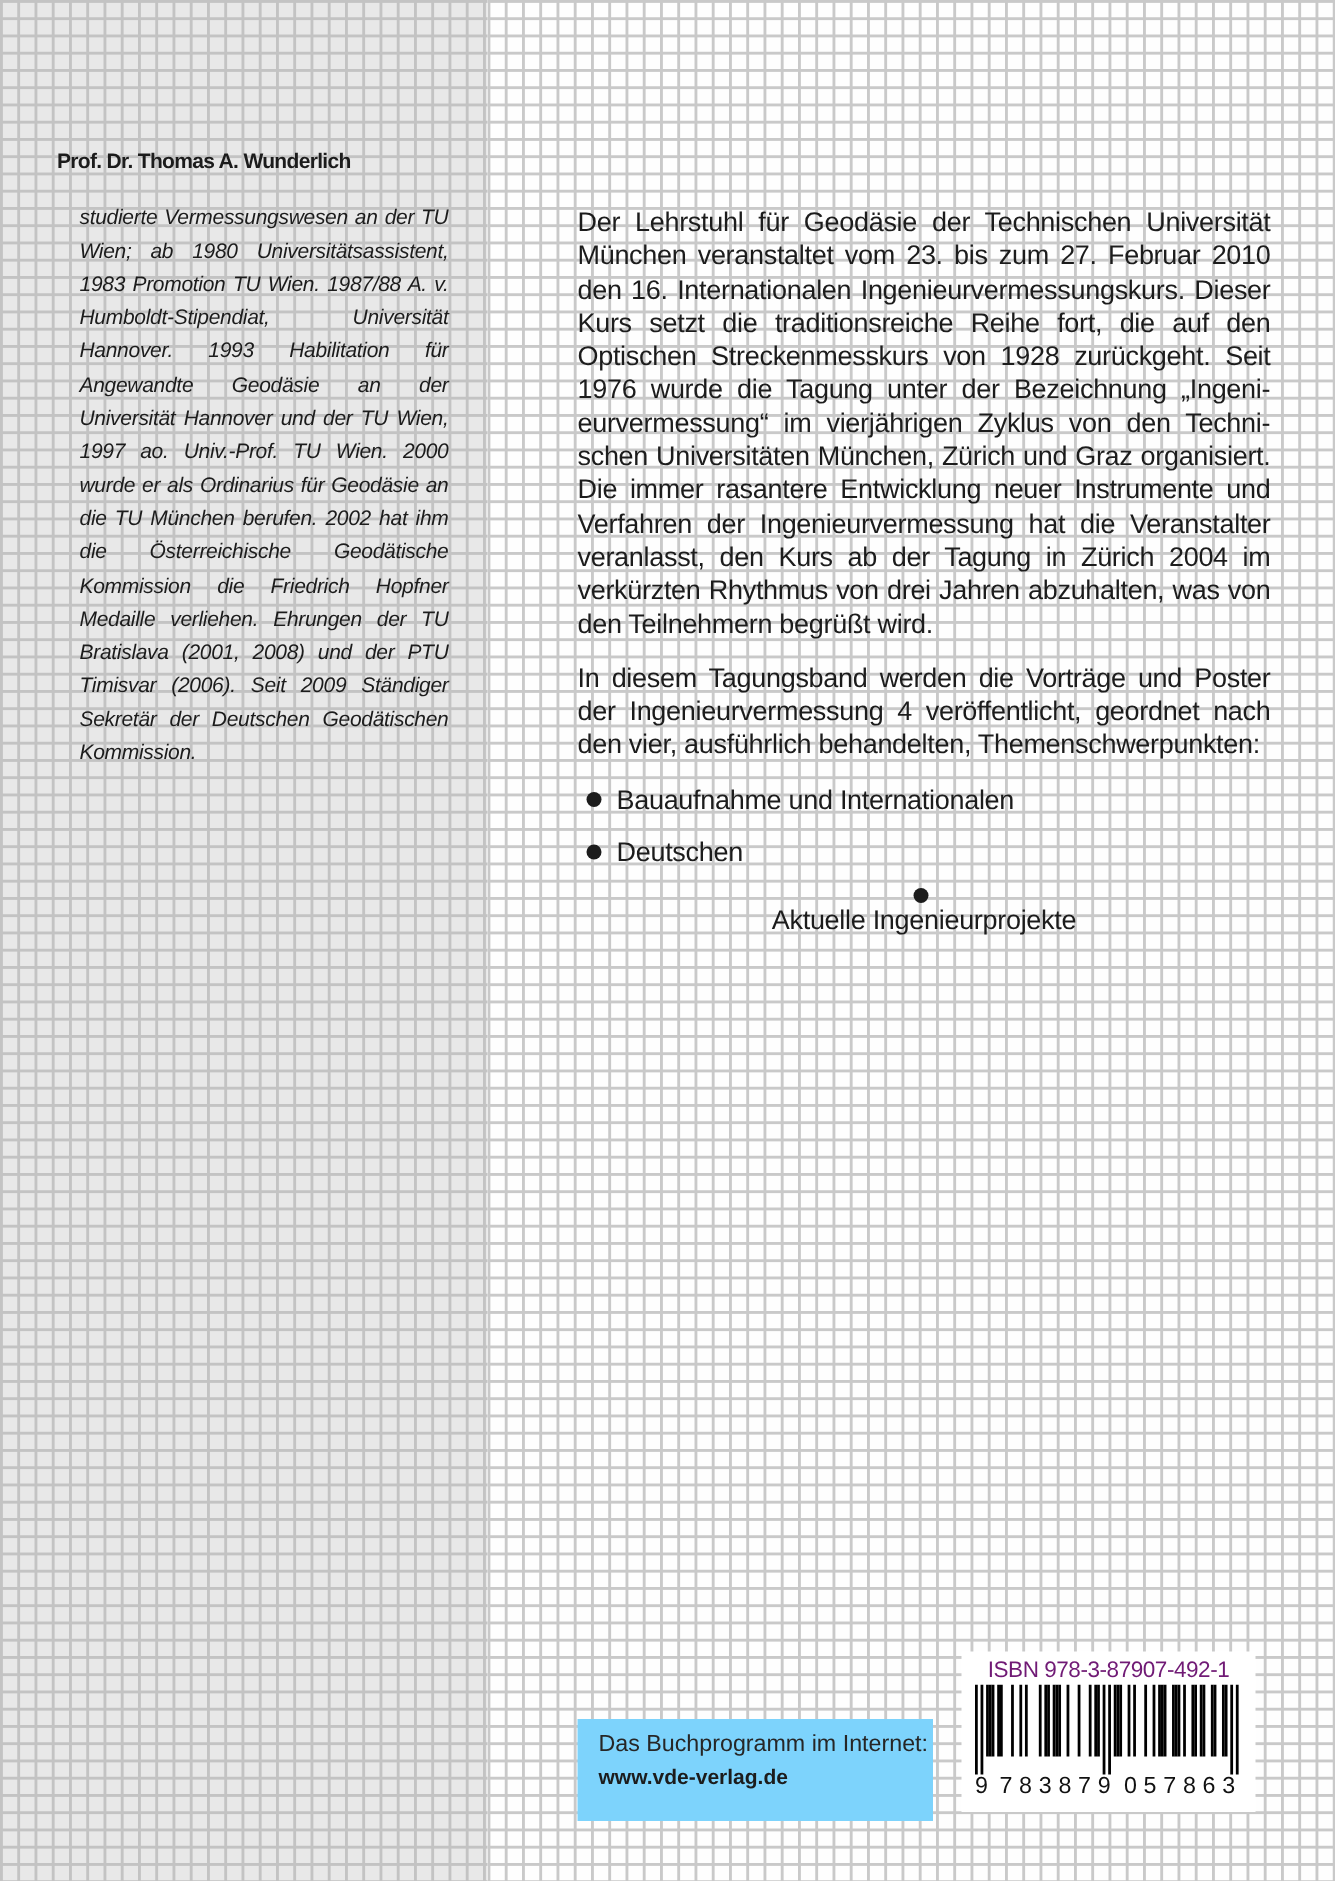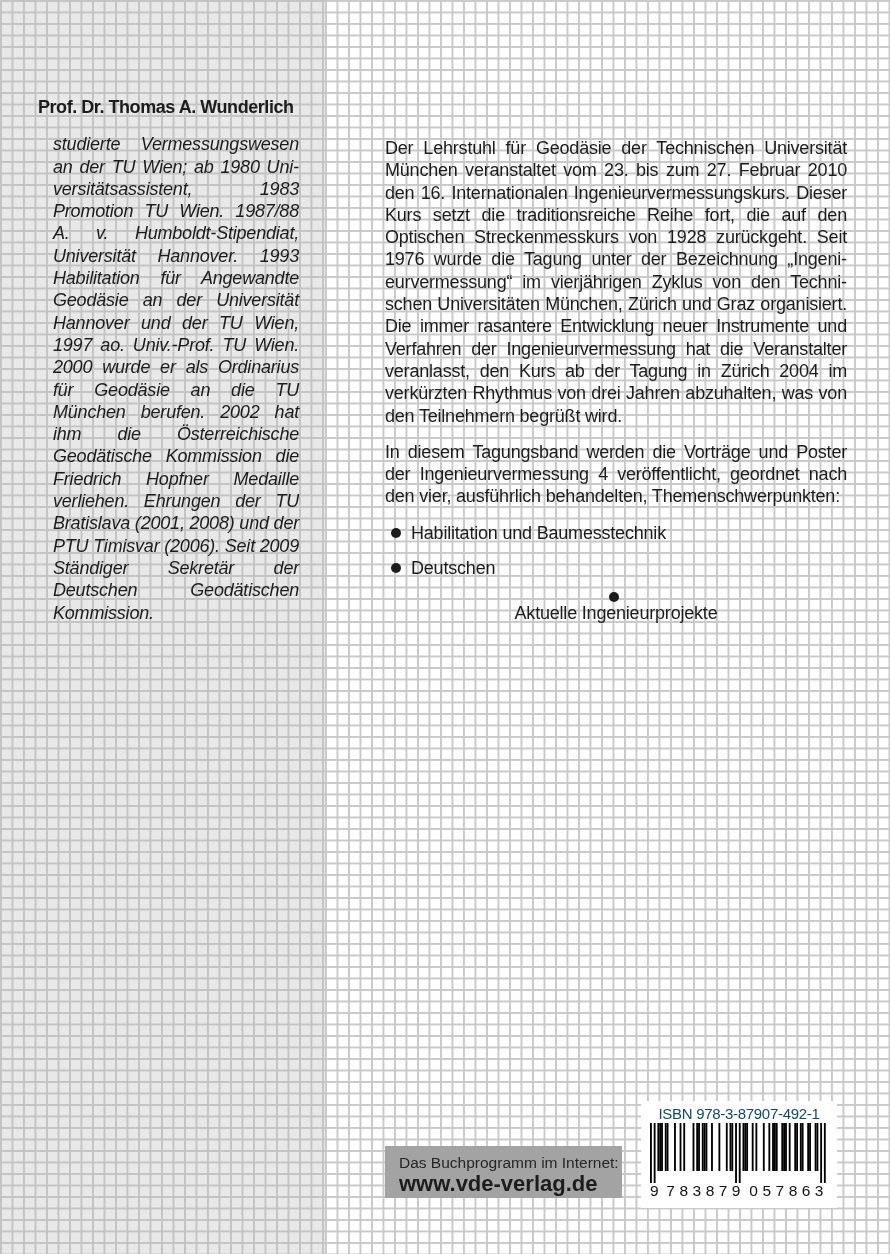--- a/index.html
+++ b/index.html
@@ -22,21 +22,21 @@
     left:325px;width:565px;
     background-color:#fefefe;
     background-image:
       linear-gradient(to right,#c9c9c9 1.6px,transparent 1.6px),
       linear-gradient(to bottom,#c9c9c9 1.6px,transparent 1.6px);
     background-size:11.5px 11.5px;
   }
   
   .bio{
     position:absolute;left:38px;top:96px;width:276px;
-    font-size:18px;line-height:22.3px;letter-spacing:-0.2px;
+    font-size:14px;line-height:22.3px;letter-spacing:-0.2px;
   }
   .bio .author{
     font-weight:bold;letter-spacing:-0.45px;margin:0 0 0 0;
     white-space:nowrap;
   }
   .bio .bio-text{
     margin:15px;text-align:justify;font-style:italic;
   }
   
   .main{
@@ -51,34 +51,34 @@
   .topics li{
     margin:0 0 13px 0;display:flex;align-items:center;
   }
   .topics li:last-child{margin-bottom:0;flex-direction:column;}
   .bullet{
     width:10px;height:10px;border-radius:50%;background:#1c1c1c;
     display:inline-block;margin:0 10px 0 6px;flex:0 0 auto;
   }
   
   .webbox{
-    position:absolute;left:385px;top:1146px;width:237px;height:52px;
-    background:#a3a3a3;box-sizing:border-box;padding:7px 0 0 14px;
+    position:absolute;left:385px;top:1146px;width:237px;height:68px;
+    background:#7dd3fc;box-sizing:border-box;padding:7px 0 0 14px;
     color:#262626;
   }
   .webbox .wline1{font-size:15.5px;line-height:20px;margin:0;}
-  .webbox .wline2{font-size:22px;line-height:22px;font-weight:bold;margin:0;color:#1c1c1c;}
+  .webbox .wline2{font-size:14px;line-height:22px;font-weight:bold;margin:0;color:#1c1c1c;}
   
   .isbnbox{
     position:absolute;left:641px;top:1101px;width:196px;height:107px;
     background:#ffffff;box-sizing:border-box;
   }
   .isbn-label{
     margin:4px 0 0 0;text-align:center;font-size:15px;letter-spacing:-0.3px;
-    line-height:17px;color:#0c4a6e;
+    line-height:17px;color:#701a75;
   }
   .bc-wrap{position:absolute;left:9px;top:22px;width:178px;height:78px;}
   .bc-wrap svg{display:block;}
   .bc-digits{
     position:absolute;left:0;bottom:2px;width:178px;display:flex;
     font-size:15.5px;color:#111;line-height:16px;
   }
   .bc-digits .d-first{width:12px;letter-spacing:0;}
   .bc-digits .d-group{flex:1;text-align:right;letter-spacing:4.5px;}
 </style>
@@ -92,21 +92,21 @@
   <p class="author">Prof. Dr. Thomas A. Wunderlich</p>
   <p class="bio-text">studierte Vermessungswesen an der TU Wien; ab 1980 Uni­versitätsassistent, 1983 Promo­tion TU Wien. 1987/88 A. v. Hum­boldt-Stipendiat, Universität Hannover. 1993 Habilitation für Angewandte Geodäsie an der Universität Hannover und der TU Wien, 1997 ao. Univ.-Prof. TU Wien. 2000 wurde er als Or­dinarius für Geodäsie an die TU München berufen. 2002 hat ihm die Österreichische Geodä­tische Kommission die Fried­rich Hopfner Medaille verlie­hen. Ehrungen der TU Bratisla­va (2001, 2008) und der PTU Timisvar (2006). Seit 2009 Stän­diger Sekretär der Deutschen Geodätischen Kommission.</p>
 </div>
 
 <div class="main">
   <p>Der Lehrstuhl für Geodäsie der Technischen Universität München veranstaltet vom 23. bis zum 27. Februar 2010 den 16. Internationalen Ingenieurvermessungskurs. Die­ser Kurs setzt die traditionsreiche Reihe fort, die auf den Optischen Streckenmesskurs von 1928 zurückgeht. Seit 1976 wurde die Tagung unter der Bezeichnung „Ingeni­eurvermessung“ im vierjährigen Zyklus von den Techni­schen Universitäten München, Zürich und Graz organi­siert. Die immer rasantere Entwicklung neuer Instrumen­te und Verfahren der Ingenieurvermessung hat die Ver­anstalter veranlasst, den Kurs ab der Tagung in Zürich 2004 im verkürzten Rhythmus von drei Jahren abzuhal­ten, was von den Teilnehmern begrüßt wird.</p>
   <p>In diesem Tagungsband werden die Vorträge und Poster der Ingenieurvermessung 4 veröffentlicht, geordnet nach den vier, ausführlich behandelten, Themenschwer­punkten:</p>
   <ul class="topics">
     <li>
       <span class="bullet"></span>
-      <span>Habilitation und Baumesstechnik</span>
+      <span>Bauaufnahme und Internationalen</span>
     </li>
     <li>
       <span class="bullet"></span>
       <span>Deutschen</span>
     </li>
     <li>
       <span class="bullet"></span>
       <span>Aktuelle Ingenieurprojekte</span>
     </li>
   </ul>

